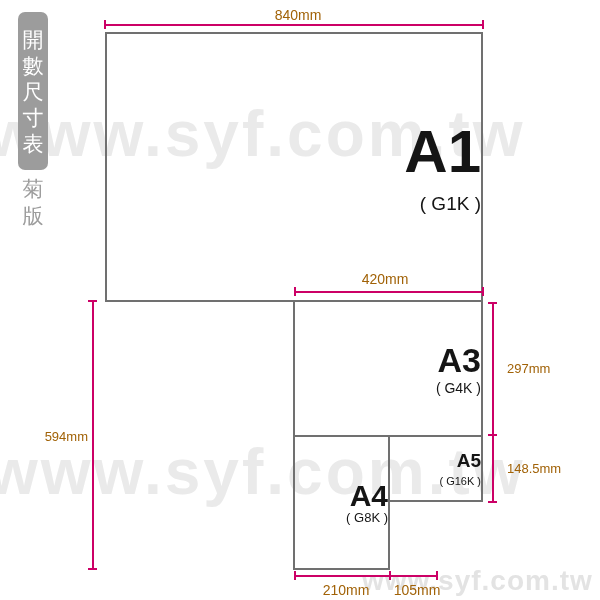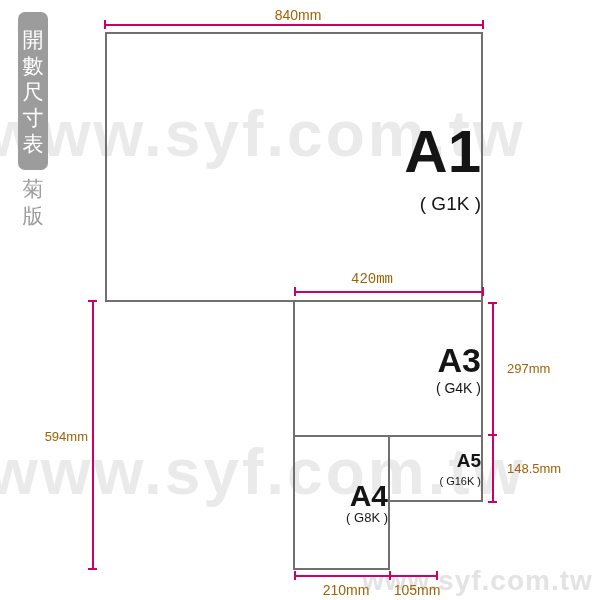--- a/index.html
+++ b/index.html
@@ -90,21 +90,21 @@
   <div id="a5" class="paper">
     <span class="pname">A5</span>
     <span class="psub">( G16K )</span>
   </div>
 
   <div class="dim-label center-x" style="left:294px;top:8px;font-size:14px;">840mm</div>
   <div class="hline" style="left:105px;top:24px;width:378px;"></div>
   <div class="htick" style="left:104px;top:20px;"></div>
   <div class="htick" style="left:482px;top:20px;"></div>
 
-  <div class="dim-label center-x" style="left:368px;top:272px;font-size:14px;font-family:Liberation Mono, monospace;">420mm</div>
+  <div class="dim-label center-x" style="left:381px;top:272px;font-size:14px;">420mm</div>
   <div class="hline" style="left:295px;top:291px;width:188px;"></div>
   <div class="htick" style="left:294px;top:287px;"></div>
   <div class="htick" style="left:482px;top:287px;"></div>
 
   <div class="dim-label right-anchor" style="left:88px;top:430px;">594mm</div>
   <div class="vline" style="left:92px;top:301px;height:268px;"></div>
   <div class="vtick" style="left:88px;top:300px;"></div>
   <div class="vtick" style="left:88px;top:568px;"></div>
 
   <div class="dim-label" style="left:499px;top:362px;">297mm</div>

